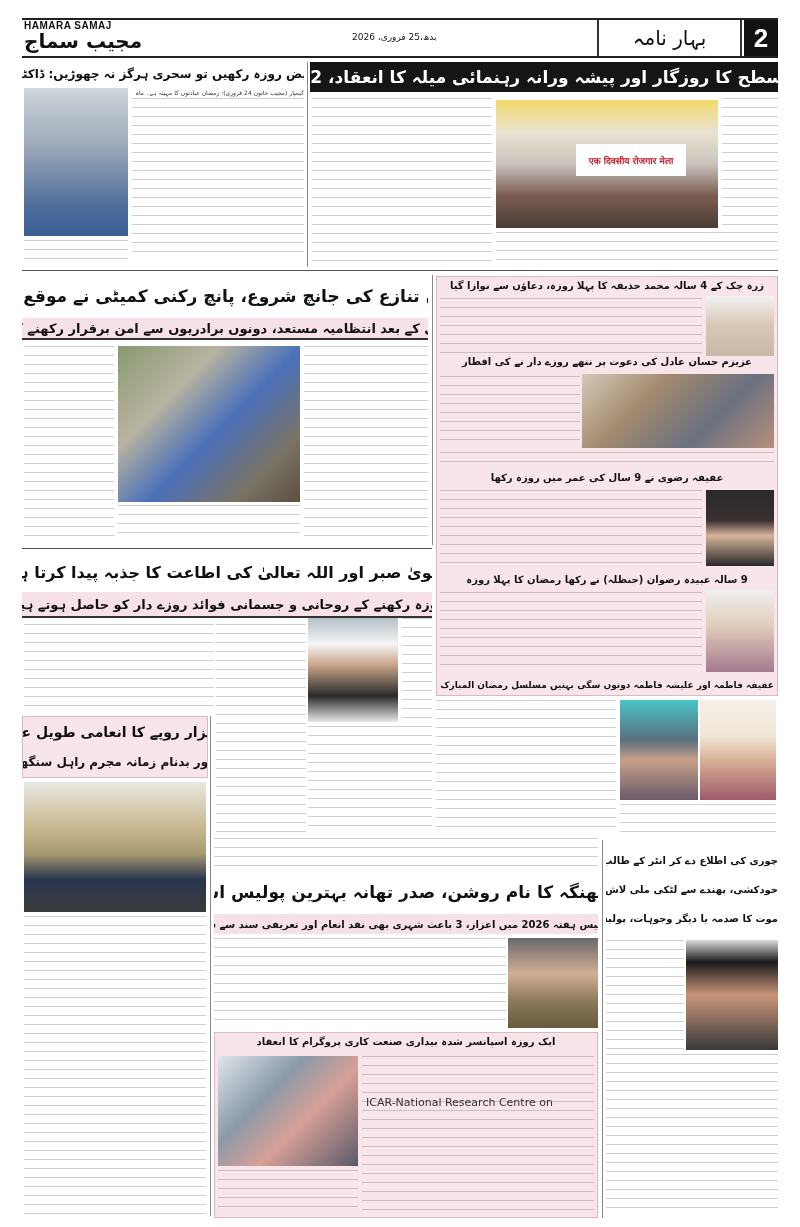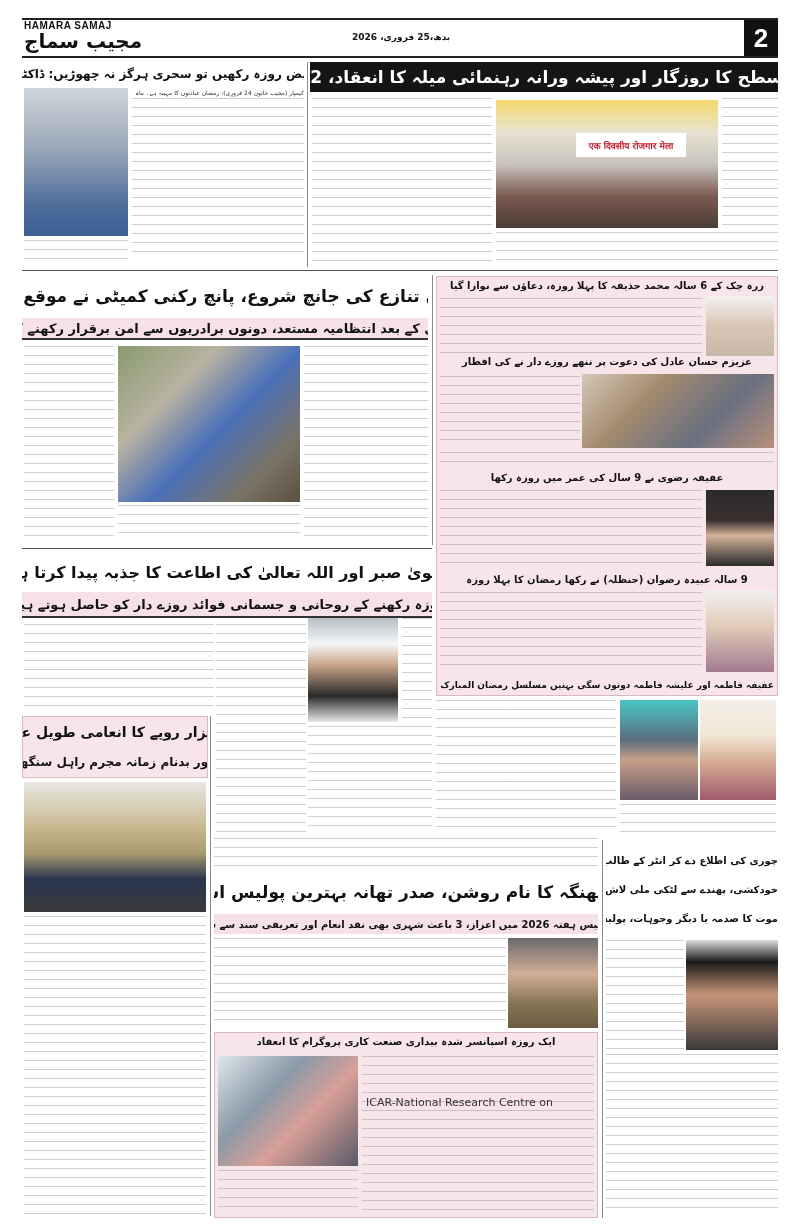--- a/index.html
+++ b/index.html
@@ -2,72 +2,73 @@
 <html><head>
 <meta charset="utf-8">
 <style>
 *{box-sizing:border-box;margin:0;padding:0}
 body{width:800px;height:1227px;background:#fff;font-family:"DejaVu Sans",sans-serif;position:relative;overflow:hidden;color:#111}
 .abs{position:absolute}
 .rtl{direction:rtl;text-align:right}
 .masthead{left:22px;top:18px;width:756px;height:40px;border-top:2px solid #222;border-bottom:2px solid #222}
 .logo-en{left:2px;top:0;font-family:"Liberation Sans",sans-serif;font-weight:bold;font-size:10px;letter-spacing:.5px}
 .logo-ur{left:2px;top:10px;font-family:"DejaVu Sans",sans-serif;font-weight:bold;font-size:20px;line-height:22px}
-.dateline{left:330px;top:12px;font-size:9px;font-weight:bold}
+.dateline{left:330px;top:12px;font-size:9px;font-weight:normal}
 .section-box{left:575px;top:0;width:145px;height:36px;border-left:2px solid #333;border-right:2px solid #333;display:flex;align-items:center;justify-content:center;font-size:20px}
 .pageno{left:722px;top:0;width:34px;height:36px;background:#111;color:#fff;font-family:"Liberation Sans",sans-serif;font-weight:bold;font-size:26px;display:flex;align-items:center;justify-content:center}
 .col-text{font-size:6px;line-height:9px;color:#333;overflow:hidden}
 .lines{background:repeating-linear-gradient(to bottom,#777 0,#777 1px,transparent 1px,transparent 9px);opacity:.35}
 .headline-black{background:#151515;color:#fff;font-size:17px;font-weight:bold;display:flex;align-items:center;justify-content:center;white-space:nowrap;overflow:hidden}
 .hl{font-weight:bold;white-space:nowrap;overflow:hidden;display:flex;align-items:center;justify-content:center}
 .pinkbox{background:#f7e5ea;border:1px solid #d9b8c2}
 .photo{background:linear-gradient(135deg,#8a8a8a,#5a5a5a);overflow:hidden}
 .divider-h{height:1px;background:#555}
 .divider-v{width:1px;background:#888}
 .subhl{font-size:10px;font-weight:bold;text-align:center;white-space:nowrap;overflow:hidden}
 </style>
 </head>
 <body>
 
 <div class="abs masthead">
   <div class="abs logo-en">HAMARA SAMAJ</div>
   <div class="abs logo-ur">مجیب سماج</div>
   <div class="abs dateline rtl">بدھ،25 فروری، 2026</div>
+  <div class="abs section-box">بہار نامہ</div>
   <div class="abs pageno">2</div>
 </div>
 
 <div class="abs rtl hl" style="left:22px;top:64px;width:282px;height:20px;font-size:12px">ذیابیطیز کے مریض روزہ رکھیں تو سحری ہرگز نہ چھوڑیں: ڈاکٹر عارف رفیقی</div>
 <div class="abs photo" style="left:24px;top:88px;width:104px;height:148px;background:linear-gradient(180deg,#cfd6dc 0%,#9ba8b8 40%,#4d6c9a 80%,#3b5f95 100%)"></div>
 <div class="abs rtl col-text" style="left:132px;top:88px;width:172px;height:9px">کیمپار (مجیب خاتون 24 فروری): رمضان عبادتوں کا مہینہ ہے۔ ماہ رمضان کے</div>
 <div class="abs lines" style="left:132px;top:98px;width:172px;height:160px"></div>
 <div class="abs lines" style="left:24px;top:240px;width:104px;height:20px"></div>
 
 <div class="abs divider-v" style="left:307px;top:62px;height:205px"></div>
 
 <div class="abs headline-black rtl" style="left:310px;top:62px;width:468px;height:30px">بہارشریف میں ضلعی سطح کا روزگار اور پیشہ ورانہ رہنمائی میلہ کا انعقاد، 632 امیدوار شارٹ لسٹ</div>
 <div class="abs lines" style="left:312px;top:98px;width:180px;height:170px"></div>
 <div class="abs photo" style="left:496px;top:100px;width:222px;height:128px;background:linear-gradient(180deg,#f4d96a 0%,#e8e3d0 25%,#c9c3bd 50%,#7b5b52 75%,#4a3c36 100%)">
-  <div class="abs" style="left:80px;top:33px;width:110px;height:24px;background:#fff;color:#c02030;font-size:9px;font-weight:bold;display:flex;align-items:center;justify-content:center">एक दिवसीय रोजगार मेला</div>
+  <div class="abs" style="left:80px;top:44px;width:110px;height:32px;background:#fff;color:#c02030;font-size:9px;font-weight:bold;display:flex;align-items:center;justify-content:center">एक दिवसीय रोजगार मेला</div>
 </div>
 <div class="abs lines" style="left:722px;top:98px;width:56px;height:135px"></div>
 <div class="abs lines" style="left:496px;top:232px;width:282px;height:36px"></div>
 
 <div class="abs divider-h" style="left:22px;top:270px;width:756px"></div>
 
 <div class="abs rtl hl" style="left:22px;top:280px;width:406px;height:32px;font-size:17px">جنداہا میں قبرستان تنازع کی جانچ شروع، پانچ رکنی کمیٹی نے موقع پر پہنچ کر جائزہ لیا</div>
 <div class="abs rtl hl" style="left:22px;top:318px;width:406px;height:22px;font-size:13px;background:#f5e1e6;border-bottom:2px solid #333">کشیدگی کے بعد انتظامیہ مستعد، دونوں برادریوں سے امن برقرار رکھنے کی اپیل</div>
 <div class="abs lines" style="left:24px;top:346px;width:90px;height:195px"></div>
 <div class="abs photo" style="left:118px;top:346px;width:182px;height:156px;background:linear-gradient(135deg,#8a9a70 0%,#b8b3a0 30%,#4b70b9 55%,#7a7366 80%,#5b5040 100%)"></div>
 <div class="abs lines" style="left:118px;top:505px;width:182px;height:36px"></div>
 <div class="abs lines" style="left:304px;top:346px;width:124px;height:195px"></div>
 
 <div class="abs divider-v" style="left:432px;top:275px;height:270px"></div>
 
 <div class="abs pinkbox" style="left:436px;top:276px;width:342px;height:420px"></div>
-<div class="abs rtl subhl" style="left:440px;top:280px;width:334px;height:14px">زرہ چک کے 6 سالہ محمد حذیفہ کا پہلا روزہ، دعاؤں سے نوازا گیا</div>
+<div class="abs rtl subhl" style="left:440px;top:280px;width:334px;height:14px">زرہ چک کے 4 سالہ محمد حذیفہ کا پہلا روزہ، دعاؤں سے نوازا گیا</div>
 <div class="abs lines" style="left:440px;top:298px;width:262px;height:58px"></div>
 <div class="abs photo" style="left:706px;top:296px;width:68px;height:60px;background:linear-gradient(180deg,#f2f2f2,#d8c5b5,#c8b8a8)"></div>
 <div class="abs rtl subhl" style="left:440px;top:356px;width:334px;height:14px">عزیزم حسان عادل کی دعوت پر ننھے روزے دار نے کی افطار</div>
 <div class="abs lines" style="left:440px;top:376px;width:140px;height:72px"></div>
 <div class="abs photo" style="left:582px;top:374px;width:192px;height:74px;background:linear-gradient(135deg,#d4c8b8,#a38a6e,#6a7080,#b8907a)"></div>
 <div class="abs lines" style="left:440px;top:452px;width:334px;height:18px"></div>
 <div class="abs rtl subhl" style="left:440px;top:472px;width:334px;height:14px">عفیفہ رضوی نے 9 سال کی عمر میں روزہ رکھا</div>
 <div class="abs lines" style="left:440px;top:490px;width:262px;height:80px"></div>
 <div class="abs photo" style="left:706px;top:490px;width:68px;height:76px;background:linear-gradient(180deg,#2a2a2a 0%,#3a3030 40%,#d6b49a 60%,#2a2a2a 100%)"></div>
 <div class="abs rtl subhl" style="left:440px;top:574px;width:334px;height:14px">9 سالہ عبیدہ رضوان (حنظلہ) نے رکھا رمضان کا پہلا روزہ</div>

